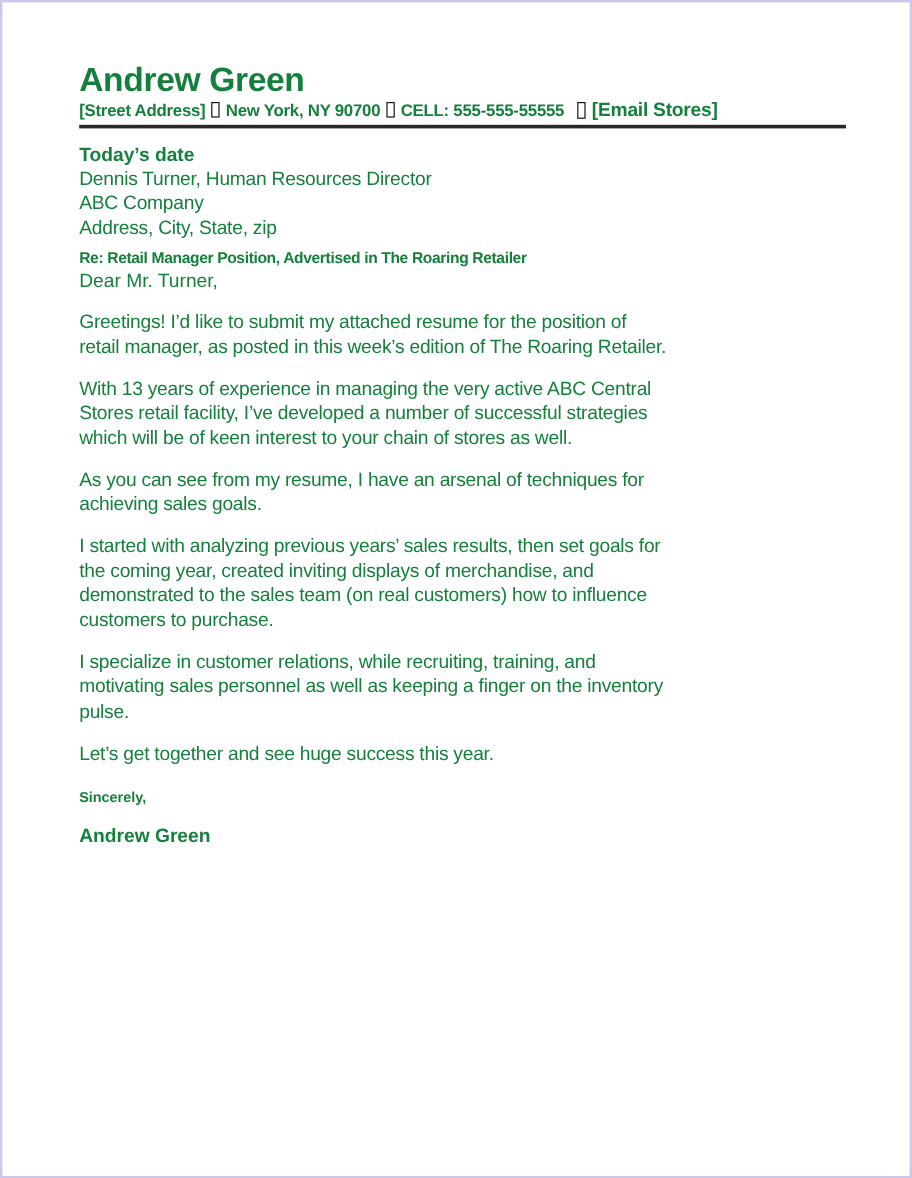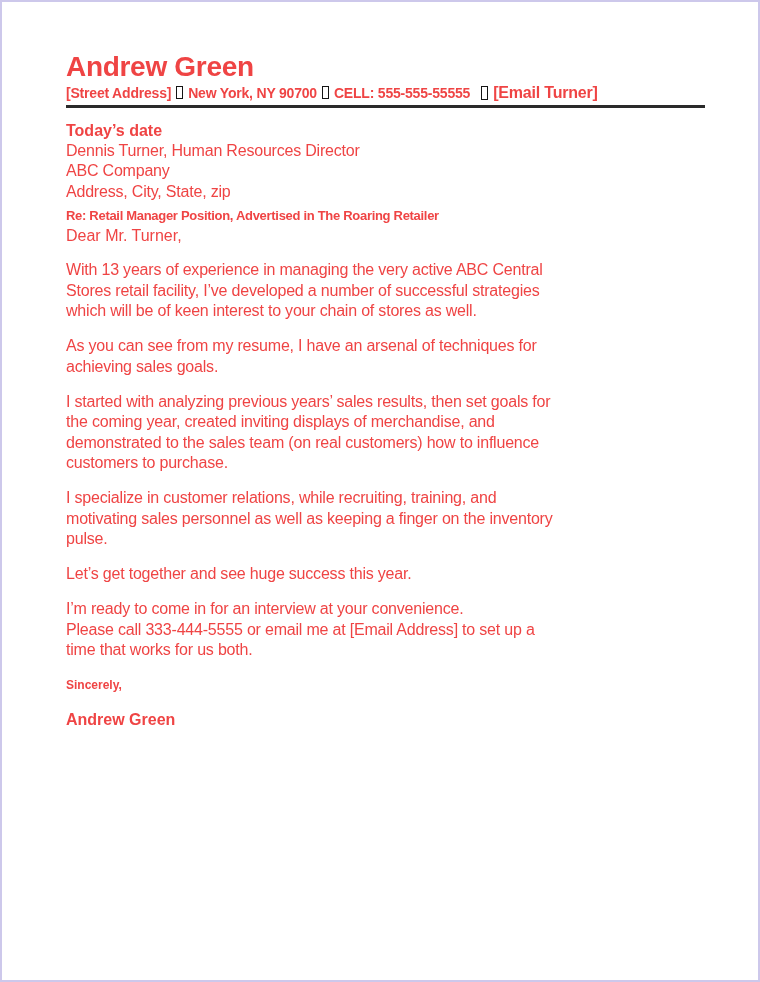--- a/index.html
+++ b/index.html
@@ -5,21 +5,21 @@
   html, body { margin: 0; padding: 0; background: #ffffff; }
   .page {
     position: relative;
     width: 760px;
     height: 982px;
     box-sizing: border-box;
     background: #ffffff;
     border: 2px solid #cdc8eb;
     padding: 50px 53px 0 64px;
     font-family: "Liberation Sans", sans-serif;
-    color: #ef4444;
+    color: #15803d;
     overflow: hidden;
   }
   .letterhead-name {
     margin: 0 0 2px 0;
     font-size: 28px;
     line-height: 30px;
     font-weight: bold;
     letter-spacing: -0.3px;
   }
   .contact-line {
@@ -89,51 +89,50 @@
   }
 </style>
 </head>
 <body>
 
 <div class="page">
 
   <header>
     <h1 class="letterhead-name">Andrew Green</h1>
     <div class="contact-line">
-      <span>[Street Address]</span><span class="tofu"></span><span>New York, NY 90700</span><span class="tofu"></span><span>CELL: 555-555-55555</span><span class="tofu tofu-lg"></span><span class="contact-email">[Email Turner]</span>
+      <span>[Street Address]</span><span class="tofu"></span><span>New York, NY 90700</span><span class="tofu"></span><span>CELL: 555-555-55555</span><span class="tofu tofu-lg"></span><span class="contact-email">[Email Stores]</span>
     </div>
     <div class="header-rule"></div>
   </header>
 
   <div class="date-line">Today’s date</div>
 
   <div>
     <div class="recipient-line">Dennis Turner, Human Resources Director</div>
     <div class="recipient-line">ABC Company</div>
     <div class="recipient-line">Address, City, State, zip</div>
   </div>
 
   <div class="subject-line">Re: Retail Manager Position, Advertised in The Roaring Retailer</div>
 
   <div class="salutation">Dear Mr. Turner,</div>
 
+  <p class="para">Greetings! I’d like to submit my attached resume for the position of
+retail manager, as posted in this week’s edition of The Roaring Retailer.</p>
   <p class="para">With 13 years of experience in managing the very active ABC Central
 Stores retail facility, I’ve developed a number of successful strategies
 which will be of keen interest to your chain of stores as well.</p>
   <p class="para">As you can see from my resume, I have an arsenal of techniques for
 achieving sales goals.</p>
   <p class="para">I started with analyzing previous years’ sales results, then set goals for
 the coming year, created inviting displays of merchandise, and
 demonstrated to the sales team (on real customers) how to influence
 customers to purchase.</p>
   <p class="para">I specialize in customer relations, while recruiting, training, and
 motivating sales personnel as well as keeping a finger on the inventory
 pulse.</p>
   <p class="para">Let’s get together and see huge success this year.</p>
-  <p class="para">I’m ready to come in for an interview at your convenience.
-Please call 333-444-5555 or email me at [Email Address] to set up a
-time that works for us both.</p>
 
   <div class="closing">Sincerely,</div>
 
   <div class="signature">Andrew Green</div>
 
 </div>
 
 </body></html>

